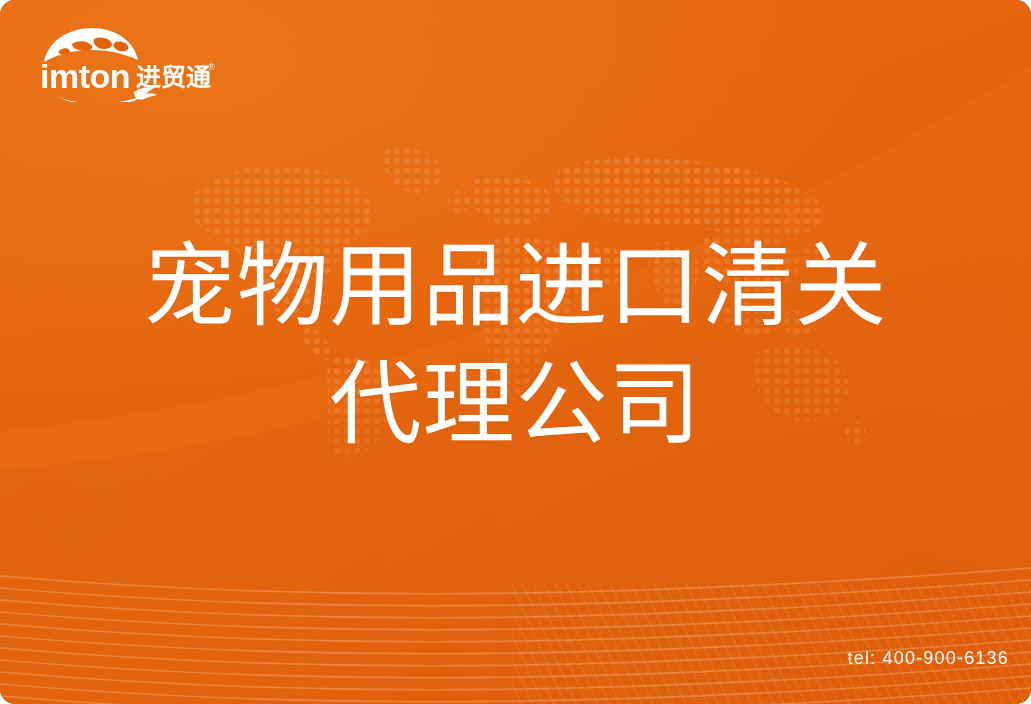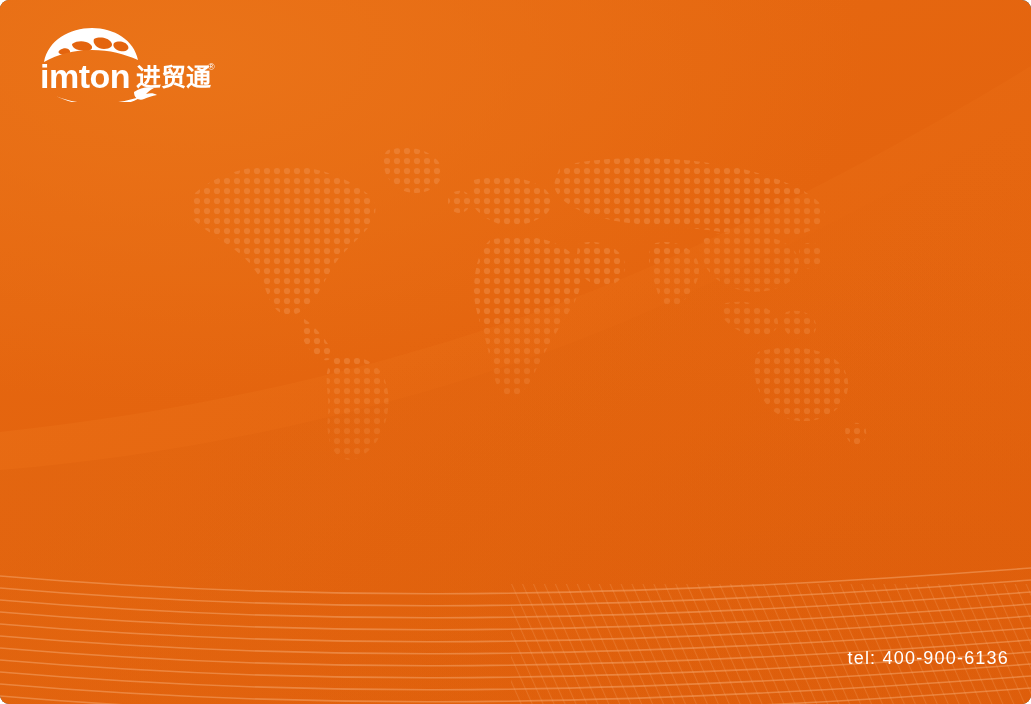--- a/index.html
+++ b/index.html
@@ -10,21 +10,21 @@
     font-family:"Liberation Sans","DejaVu Sans",sans-serif;
     overflow:hidden;
   }
 
   .banner{
     position:relative;
     width:1031px;
     height:704px;
     overflow:hidden;
     background:#0369a1;
-    border-radius:9px;
+    border-radius:15px;
     padding-left:21px;
   }
 
   
   .bg-base{
     position:absolute; inset:0;
     background:
       radial-gradient(120% 90% at 18% 8%, #ea7318 0%, rgba(234,115,24,0) 55%),
       radial-gradient(130% 100% at 88% 96%, #dd5d0b 0%, rgba(221,93,11,0) 60%),
       linear-gradient(160deg,#e76a12 0%, #e4640e 45%, #e2610c 100%);
@@ -276,17 +276,19 @@
         <path d="M18,70 C40,80 78,80 104,70 C92,82 44,84 18,70 Z" fill="#ffffff"></path>
 
         <path d="M96,66 C102,62 110,60 116,62 C112,64 110,66 108,68
                  C112,67 116,67 119,69 C114,70 110,71 106,73
                  C102,75 96,73 96,66 Z" fill="#ffffff"></path>
       </svg>
     </div>
   </div>
 
   <div class="headline">
+    <span class="ln">宠物用品进口清关</span>
+    <span class="ln">代理公司</span>
   </div>
 
   <div class="tel">tel: 400-900-6136</div>
 
 </div>
 
 </body></html>

